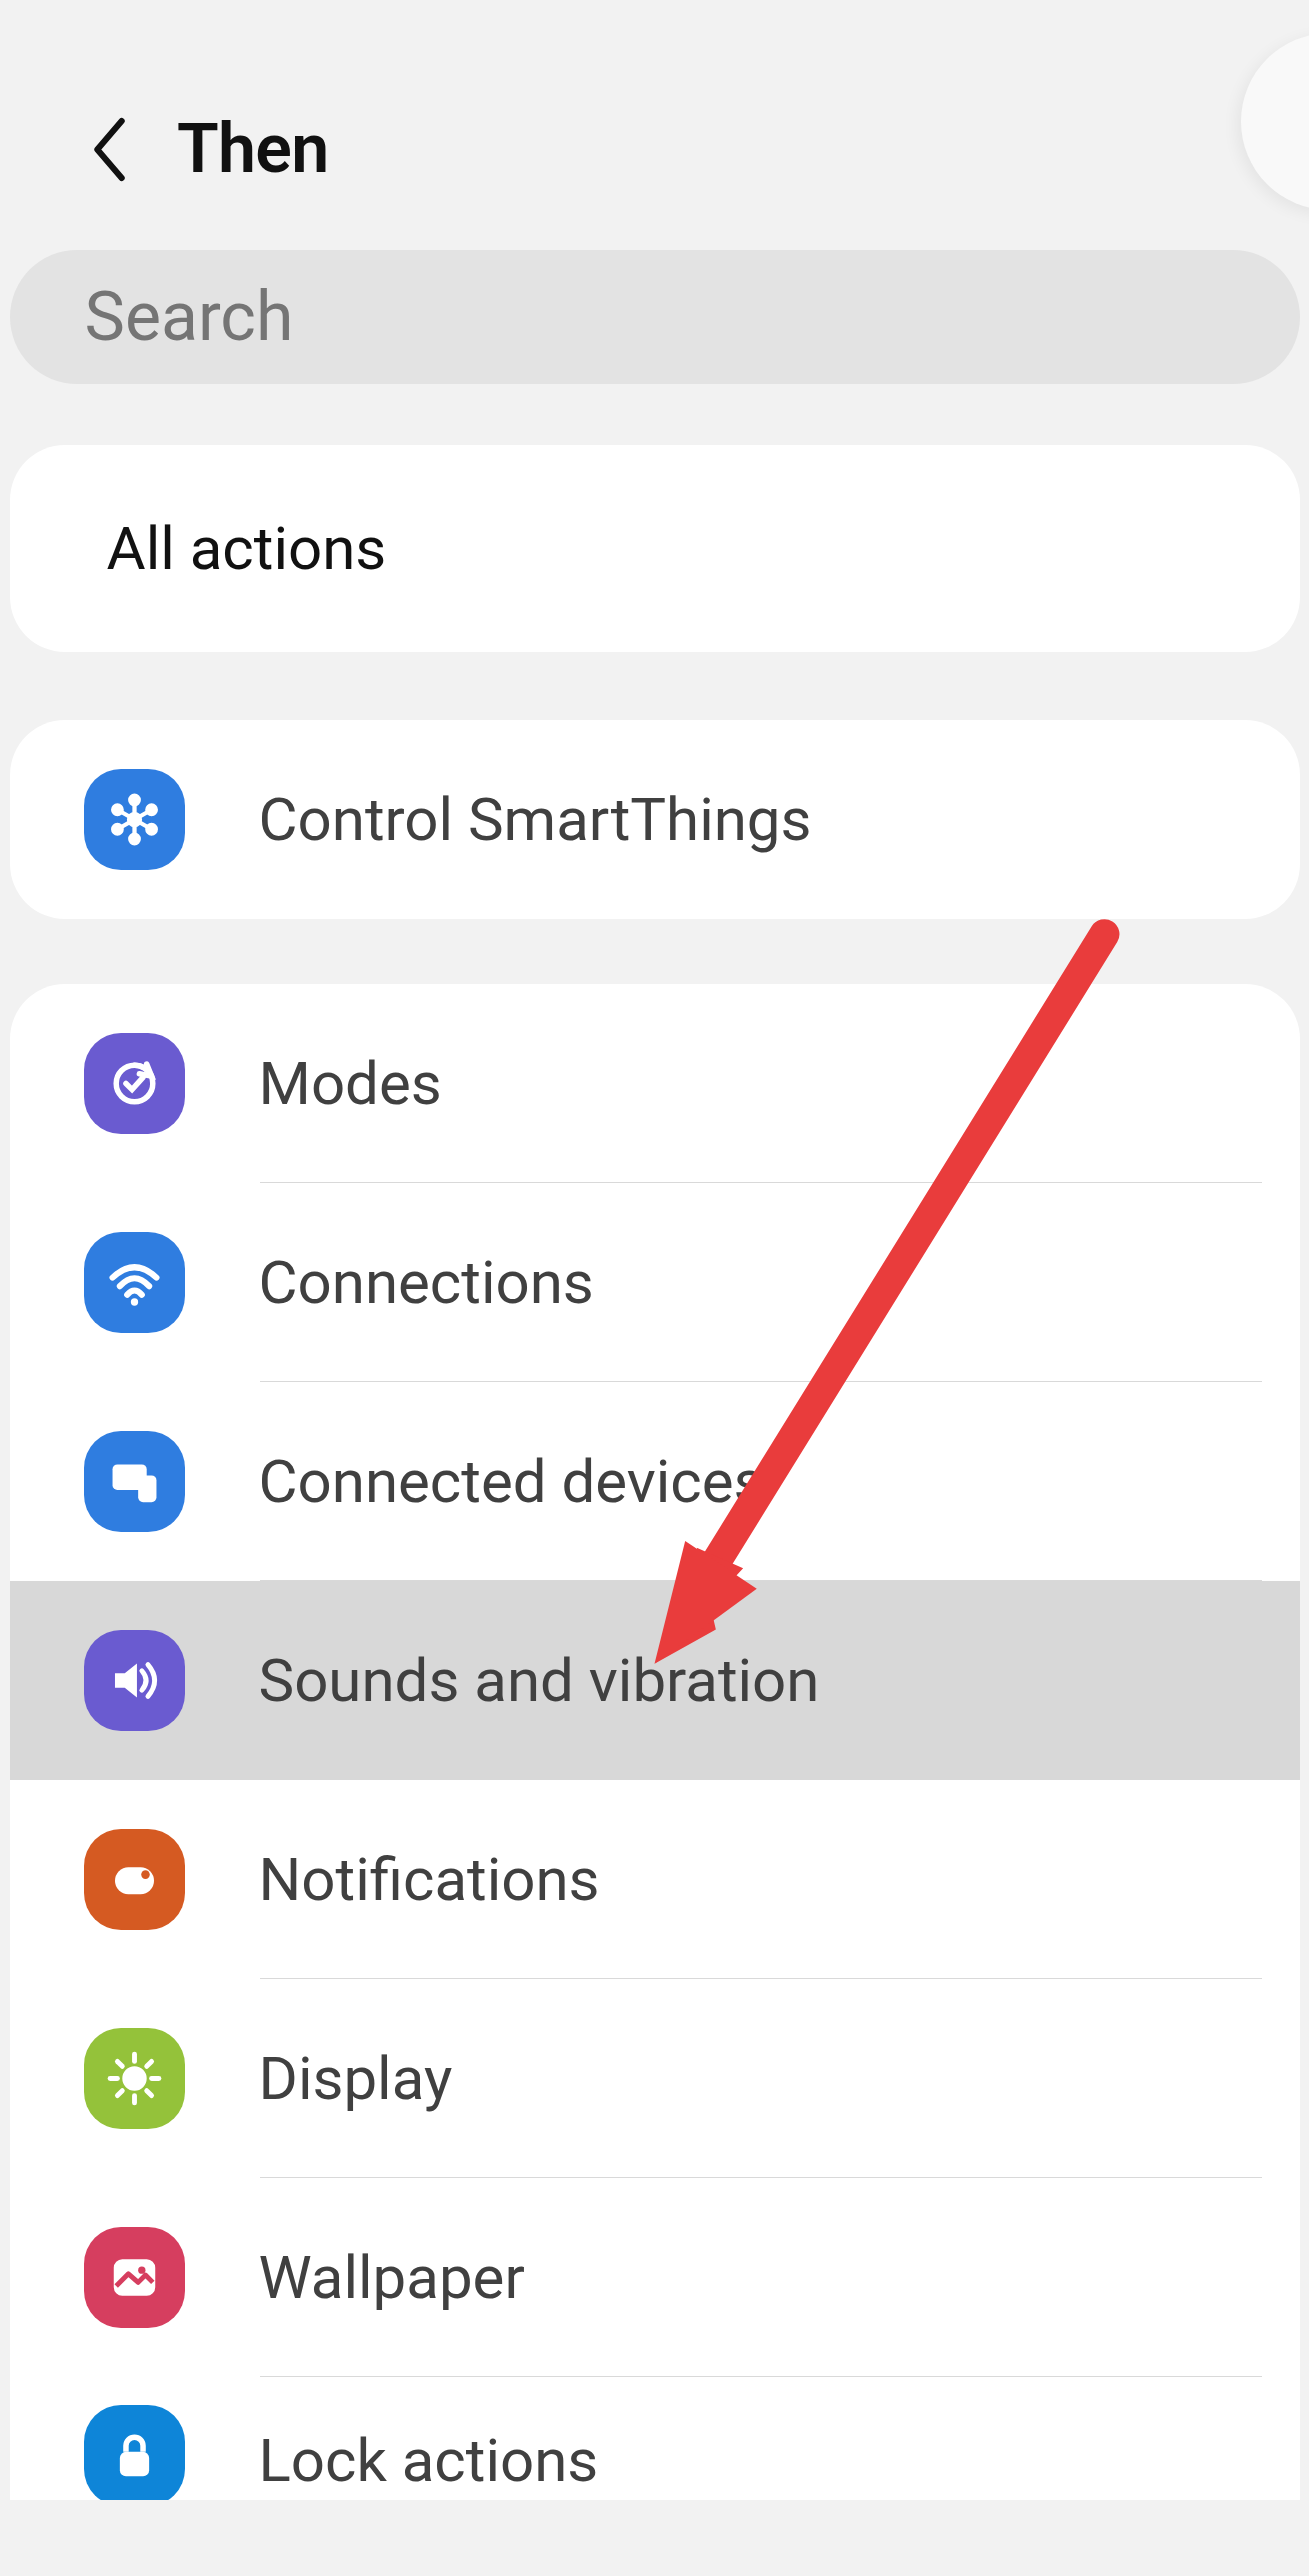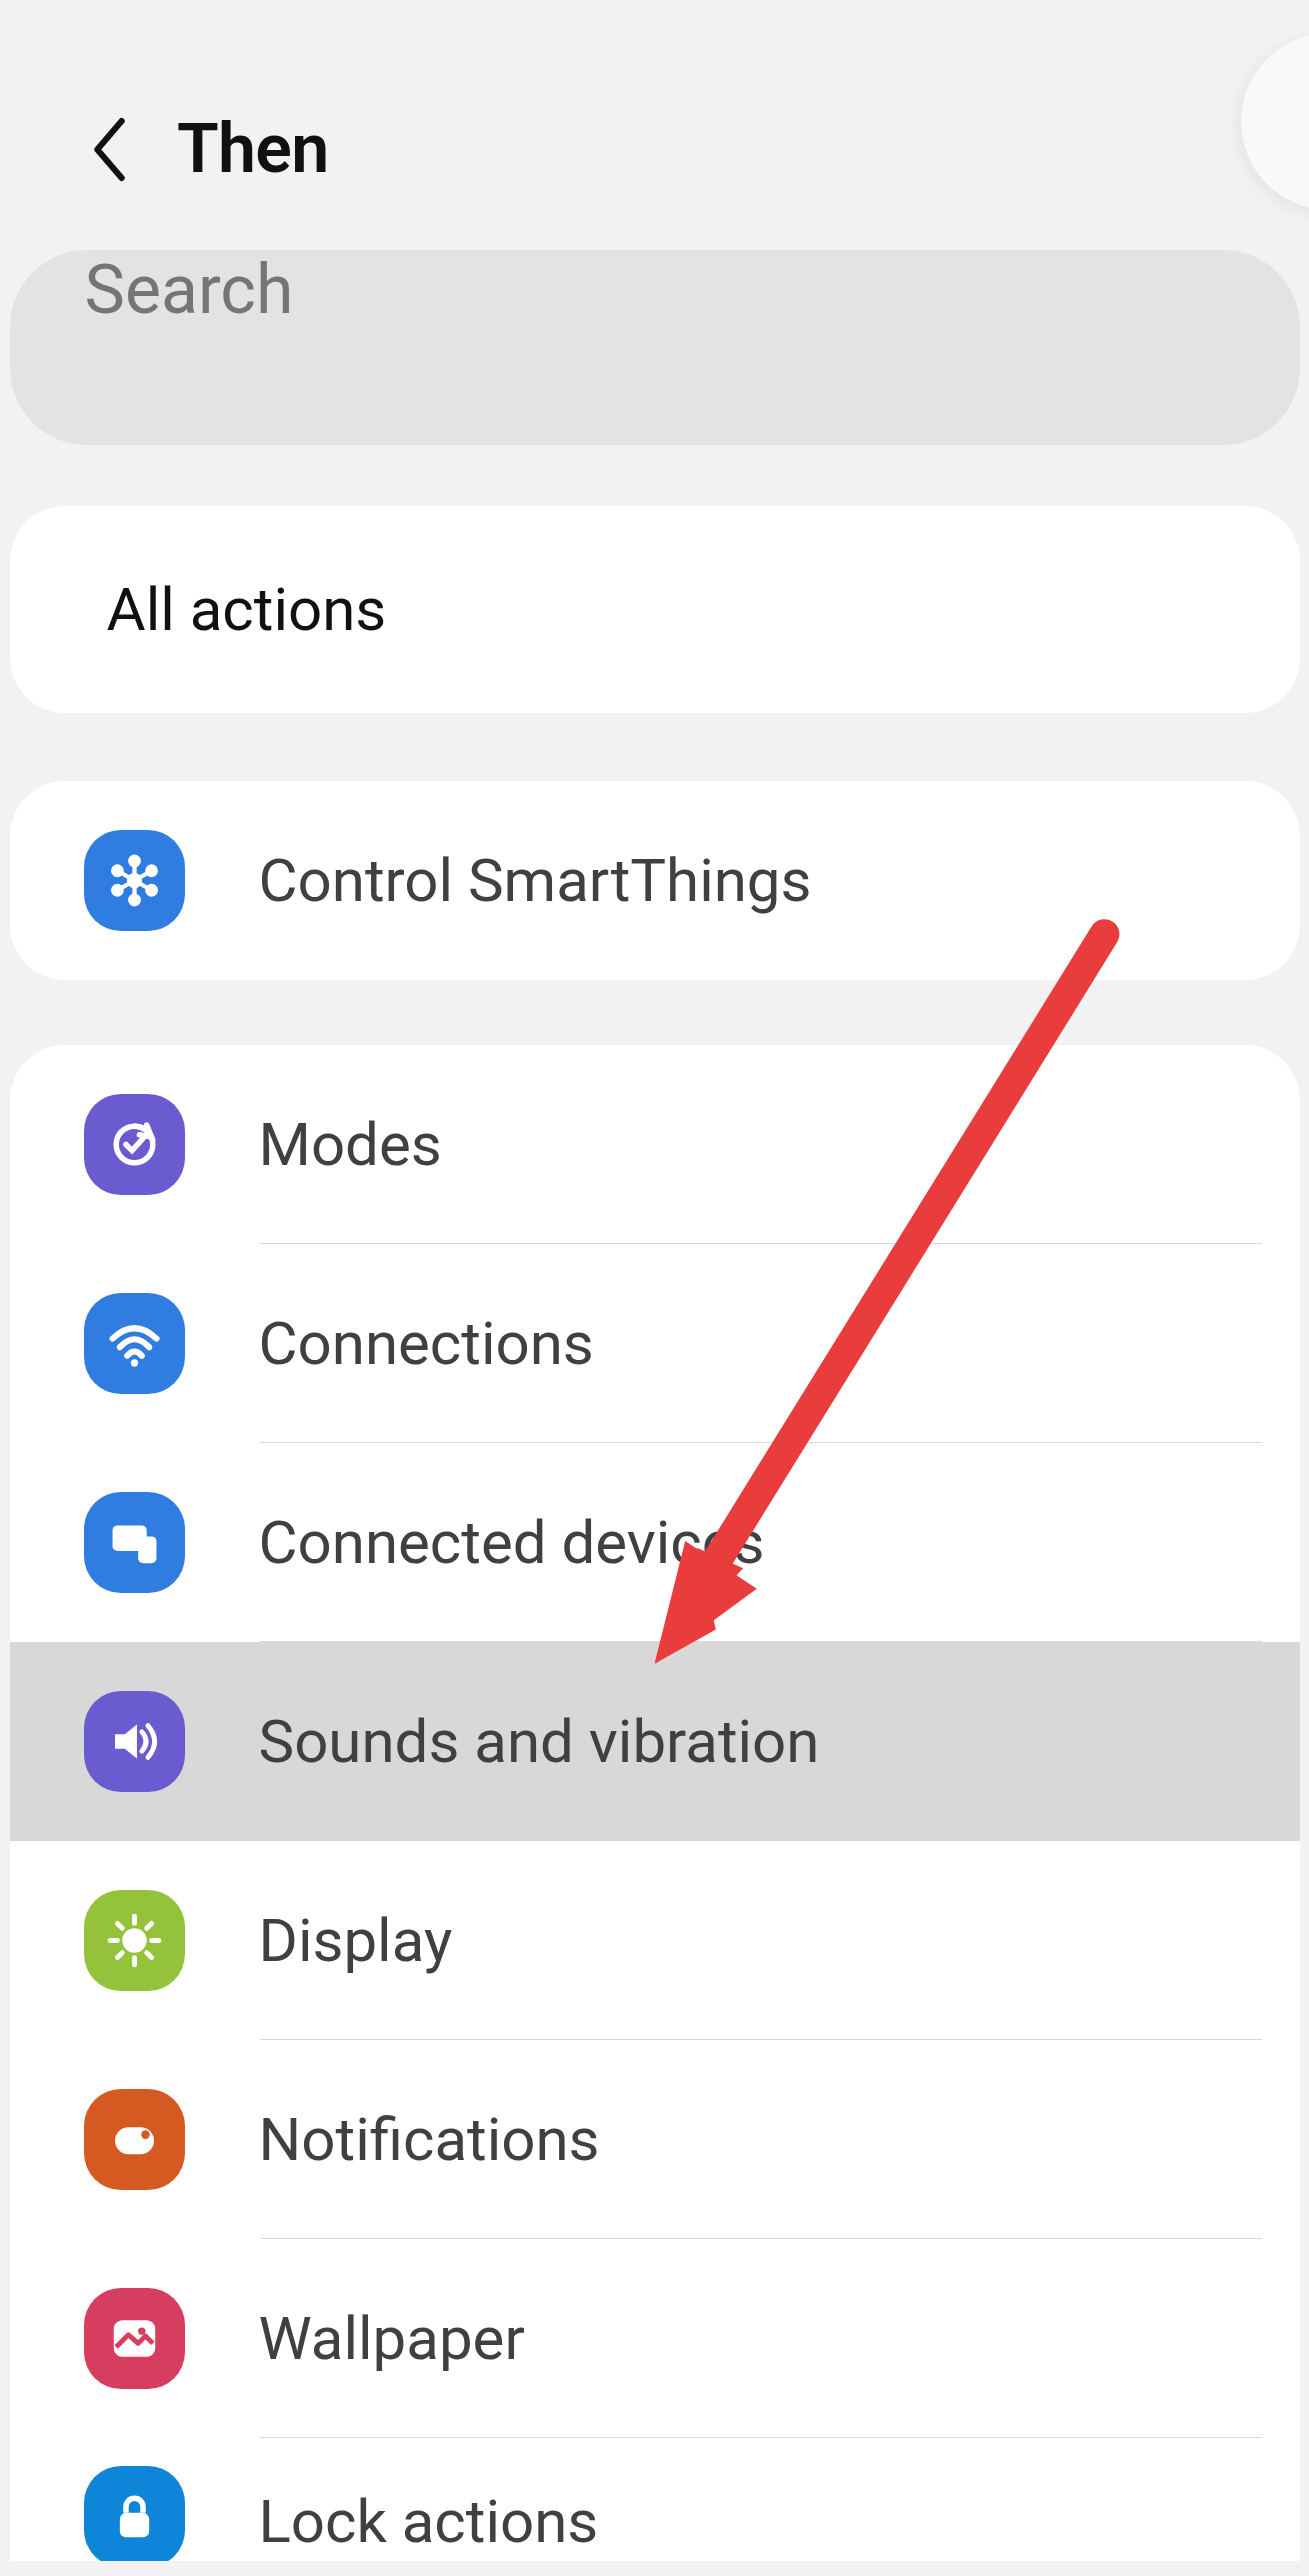--- a/index.html
+++ b/index.html
@@ -12,25 +12,25 @@
     align-items: center;
     gap: 47px;
     padding: 109px 68px 61px 89px;
   }
   .back-icon svg { width: 41px; height: 65px; display: block; }
   .page-title { font-size: 68px; font-weight: 600; letter-spacing: -0.7px; }
 
   
   .search-wrap {
     margin: 0 9.5px;
-    height: 195px;
+    height: 134px;
     background: #e3e3e3;
     border-radius: 77px;
     display: flex;
-    align-items: flex-start;
+    align-items: center;
     padding: 0 75px;
   }
   .search-text { font-size: 68px; color: #8e8e8e; }
 
   
   .card {
     background: #fff;
     margin: 61px 9.5px 0 9.5px;
     border-radius: 55px;
     padding: 0;
@@ -221,49 +221,49 @@
       <svg viewBox="0 0 100 100" fill="#fff">
         <path d="M18 38 H34 L54 22 V78 L34 62 H18 Z"></path>
         <path d="M62 34 Q76 50 62 66" fill="none" stroke="#fff" stroke-width="8" stroke-linecap="round"></path>
         <path d="M72 24 Q94 50 72 76" fill="none" stroke="#fff" stroke-width="8" stroke-linecap="round"></path>
       </svg>
     </span>
     <span class="row-label">Sounds and vibration</span>
   </div>
 
   <div class="list-row">
+    <span class="icon-box ic-notif">
+      <svg viewBox="0 0 100 100" fill="#fff">
+        <rect x="18" y="30" width="64" height="44" rx="22"></rect>
+        <circle cx="68" cy="42" r="7" fill="#d55a22"></circle>
+      </svg>
+    </span>
+    <span class="row-label">Notifications</span>
+    <div class="divider"></div>
+  </div>
+
+  <div class="list-row">
     <span class="icon-box ic-display">
       <svg viewBox="0 0 100 100" fill="#fff" stroke="#fff" stroke-width="8" stroke-linecap="round">
         <circle cx="50" cy="50" r="16"></circle>
         <line x1="50" y1="10" x2="50" y2="22"></line>
         <line x1="50" y1="78" x2="50" y2="90"></line>
         <line x1="10" y1="50" x2="22" y2="50"></line>
         <line x1="78" y1="50" x2="90" y2="50"></line>
         <line x1="22" y1="22" x2="30" y2="30"></line>
         <line x1="70" y1="70" x2="78" y2="78"></line>
         <line x1="78" y1="22" x2="70" y2="30"></line>
         <line x1="30" y1="70" x2="22" y2="78"></line>
       </svg>
     </span>
     <span class="row-label">Display</span>
     <div class="divider"></div>
   </div>
 
   <div class="list-row">
-    <span class="icon-box ic-notif">
-      <svg viewBox="0 0 100 100" fill="#fff">
-        <rect x="18" y="30" width="64" height="44" rx="22"></rect>
-        <circle cx="68" cy="42" r="7" fill="#d55a22"></circle>
-      </svg>
-    </span>
-    <span class="row-label">Notifications</span>
-    <div class="divider"></div>
-  </div>
-
-  <div class="list-row">
     <span class="icon-box ic-wallpaper">
       <svg viewBox="0 0 100 100" fill="none" stroke="#fff" stroke-width="8" stroke-linejoin="round">
         <rect x="20" y="24" width="60" height="52" rx="10" fill="#fff"></rect>
         <polyline points="20,64 40,44 56,58 68,46 80,58" stroke="#d63e5f" fill="none"></polyline>
         <circle cx="62" cy="38" r="6" fill="#d63e5f" stroke="none"></circle>
       </svg>
     </span>
     <span class="row-label">Wallpaper</span>
     <div class="divider"></div>
   </div>

